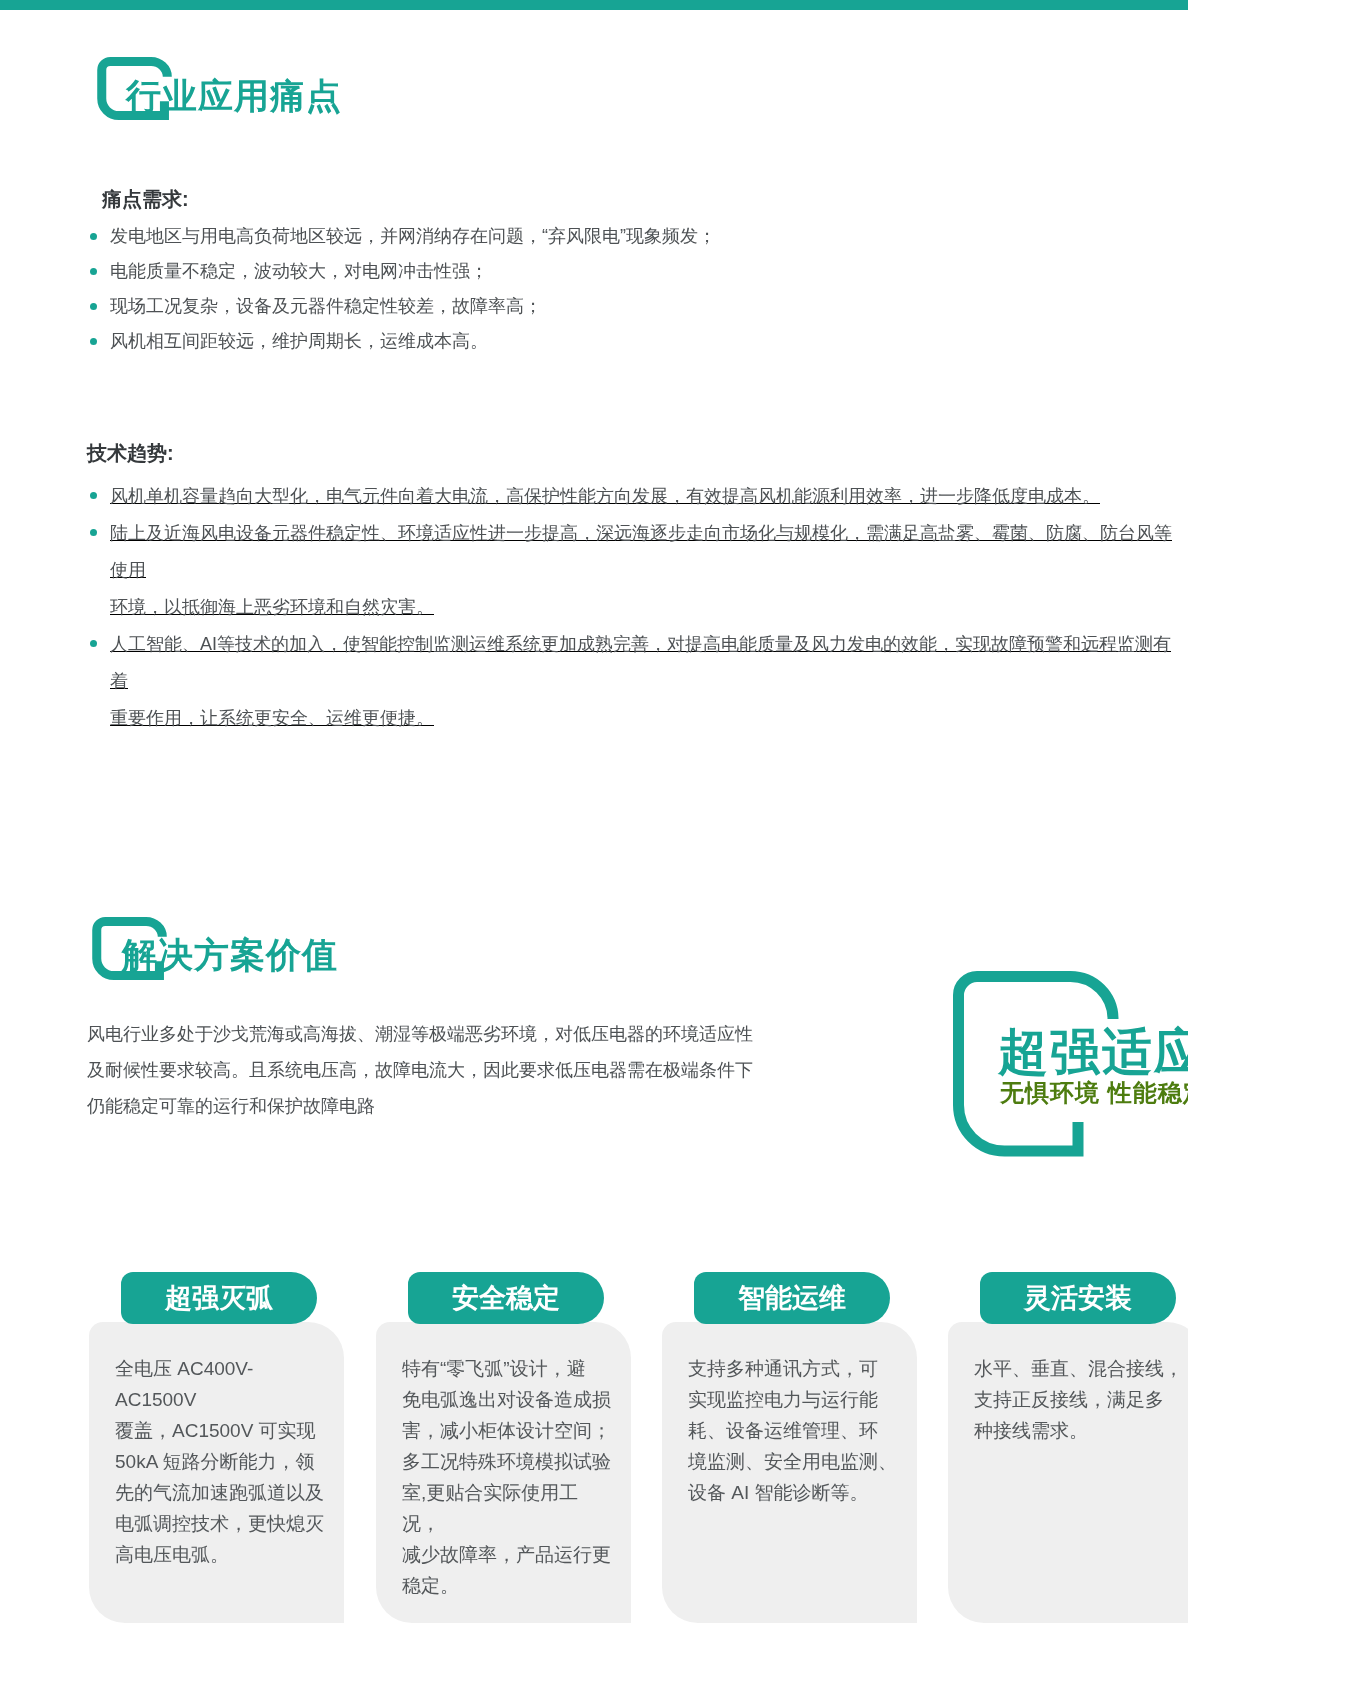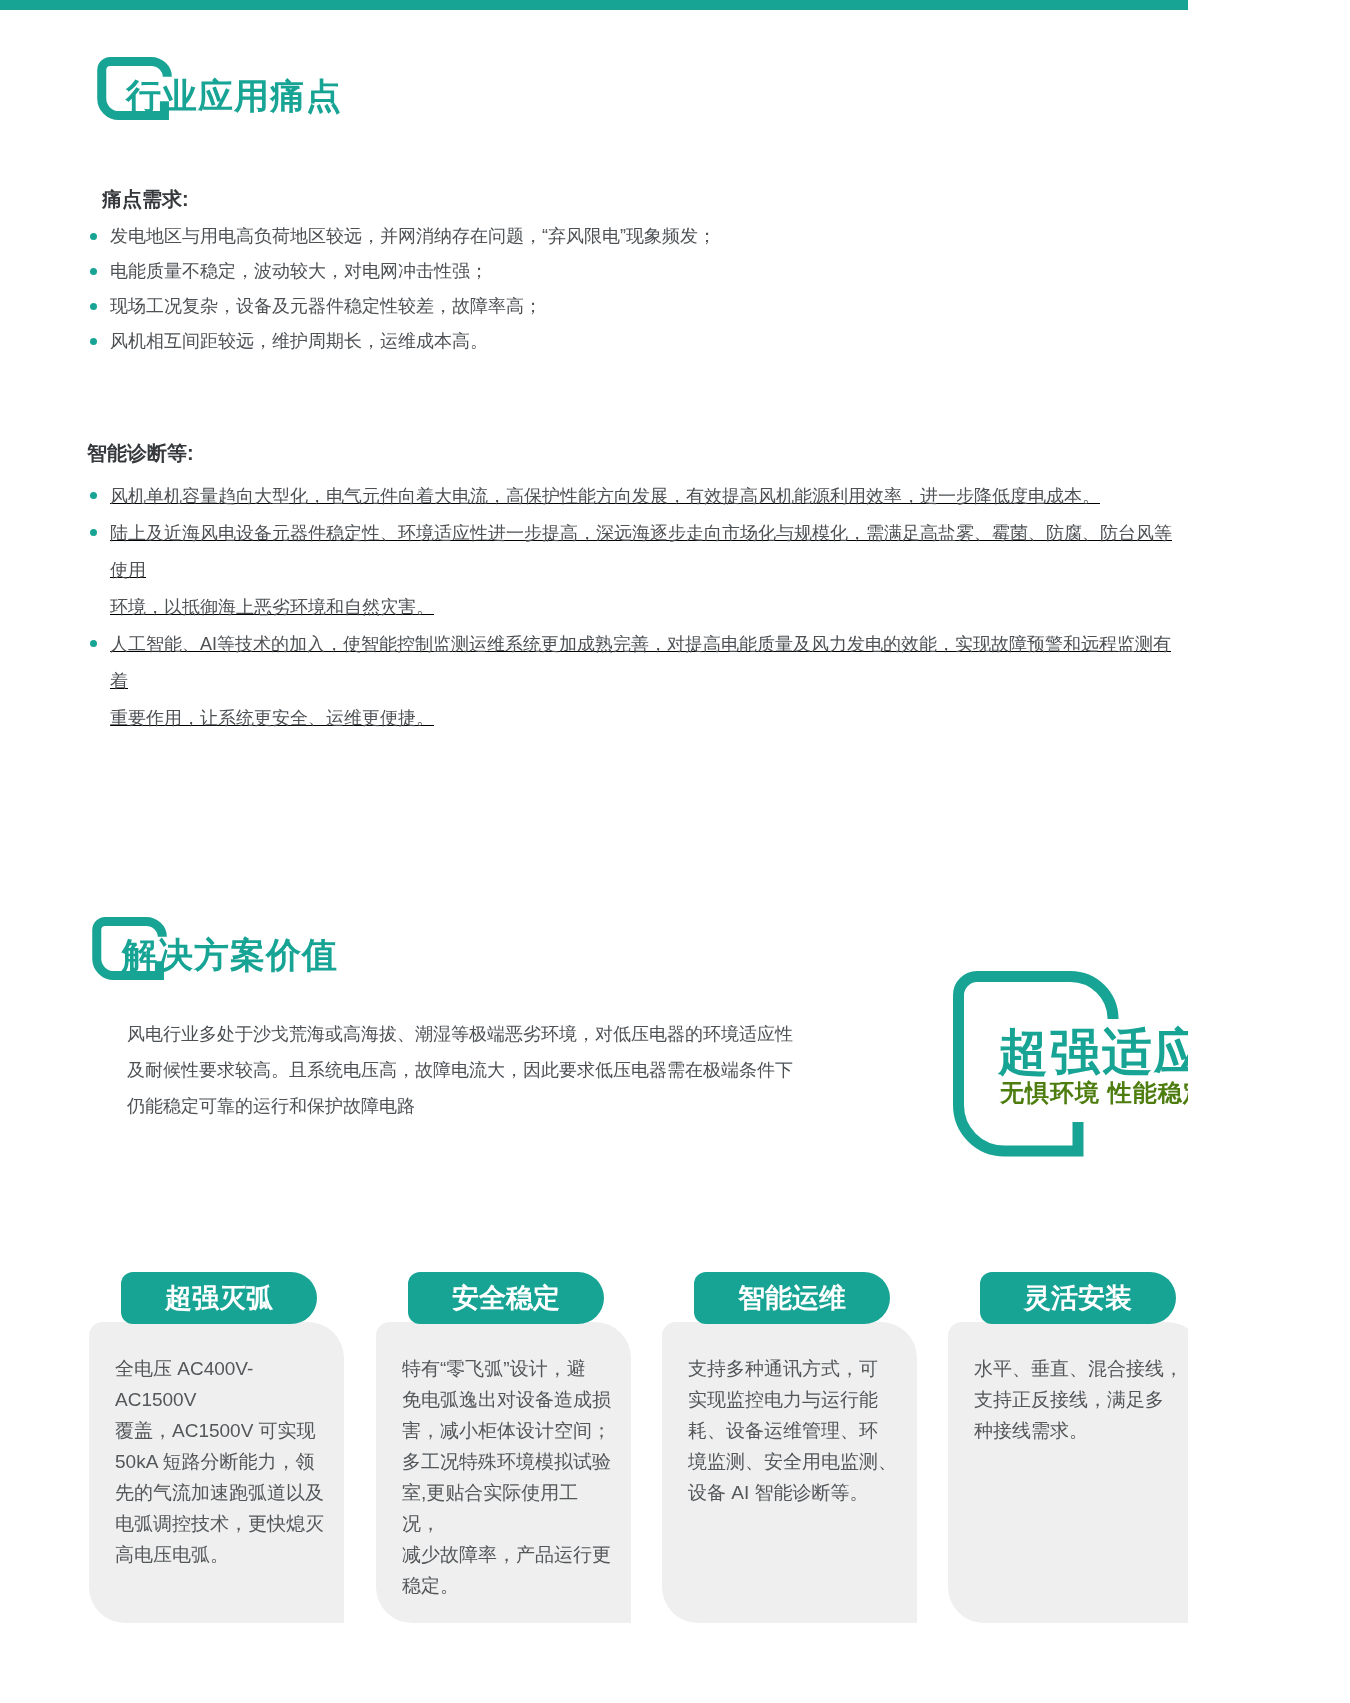--- a/index.html
+++ b/index.html
@@ -129,21 +129,21 @@
     <li>
       <span class="dot"></span>
       <span class="btext">现场工况复杂，设备及元器件稳定性较差，故障率高；</span>
     </li>
     <li>
       <span class="dot"></span>
       <span class="btext">风机相互间距较远，维护周期长，运维成本高。</span>
     </li>
   </ul>
 
-  <div class="subhead" style="left:87px; top:440px;">智能诊断等:</div>
+  <div class="subhead" style="left:87px; top:440px;">技术趋势:</div>
 
   <ul class="blist blist-trend" style="left:88px; top:478px;text-decoration:underline;">
     <li>
       <span class="dot"></span>
       <span class="btext">风机单机容量趋向大型化，电气元件向着大电流，高保护性能方向发展，有效提高风机能源利用效率，进一步降低度电成本。</span>
     </li>
     <li>
       <span class="dot"></span>
       <span class="btext">陆上及近海风电设备元器件稳定性、环境适应性进一步提高，深远海逐步走向市场化与规模化，需满足高盐雾、霉菌、防腐、防台风等使用
 环境，以抵御海上恶劣环境和自然灾害。</span>
@@ -153,21 +153,21 @@
       <span class="btext">人工智能、AI等技术的加入，使智能控制监测运维系统更加成熟完善，对提高电能质量及风力发电的效能，实现故障预警和远程监测有着
 重要作用，让系统更安全、运维更便捷。</span>
     </li>
   </ul>
 
   <svg class="bracket-icon" style="left:92px; top:915px;" width="76" height="67" viewBox="0 0 80 67" aria-hidden="true">
     <path d="M74 21 C74 12 66 5 57 5 L14 5 C9 5 5 9 5 14 L5 44 C5 54 13 62 23 62 L71 62 L71 47" fill="none" stroke="#17a494" stroke-width="9.5"></path>
   </svg>
   <div class="sec-title" style="left:122px; top:932px;">解决方案价值</div>
 
-  <div class="paragraph" style="left:87px; top:1016px; width:720px;margin-left:40px;">风电行业多处于沙戈荒海或高海拔、潮湿等极端恶劣环境，对低压电器的环境适应性
+  <div class="paragraph" style="left:87px; top:1016px; width:720px;">风电行业多处于沙戈荒海或高海拔、潮湿等极端恶劣环境，对低压电器的环境适应性
 及耐候性要求较高。且系统电压高，故障电流大，因此要求低压电器需在极端条件下
 仍能稳定可靠的运行和保护故障电路</div>
 
   <svg class="bracket-icon" style="left:953px; top:971px;" width="177" height="186" viewBox="0 0 177 186" aria-hidden="true">
     <path d="M160 48 C160 24.5 141 5.5 117.5 5.5 L24 5.5 C14 5.5 5.5 14 5.5 24 L5.5 134 C5.5 159.5 26 180 51.5 180 L125 180 L125 151" fill="none" stroke="#17a494" stroke-width="11"></path>
   </svg>
   <div class="hl-title" style="left:998px; top:1019px;">超强适应性</div>
   <div class="hl-sub" style="left:1000px; top:1077px;">无惧环境 性能稳定</div>
 
   <div class="card" style="left:89px;">

